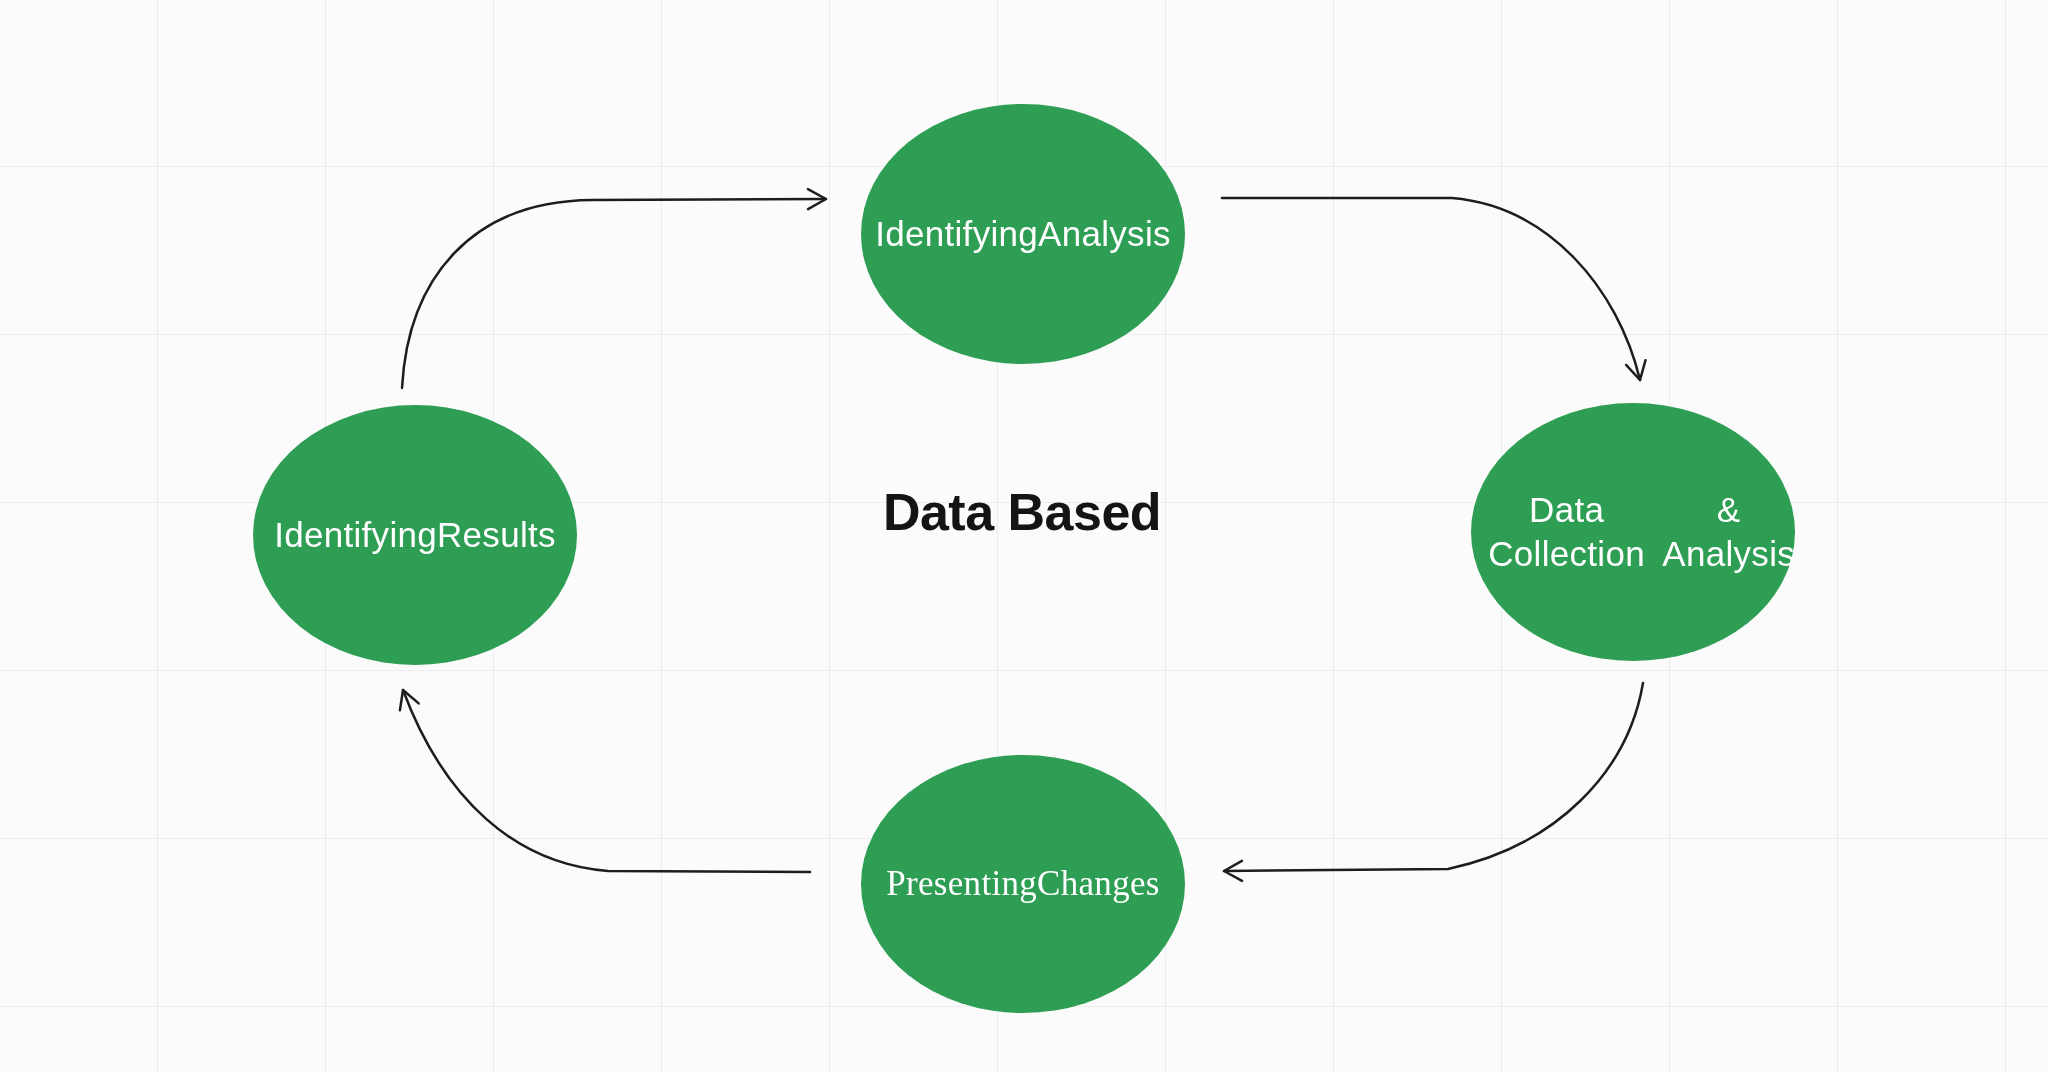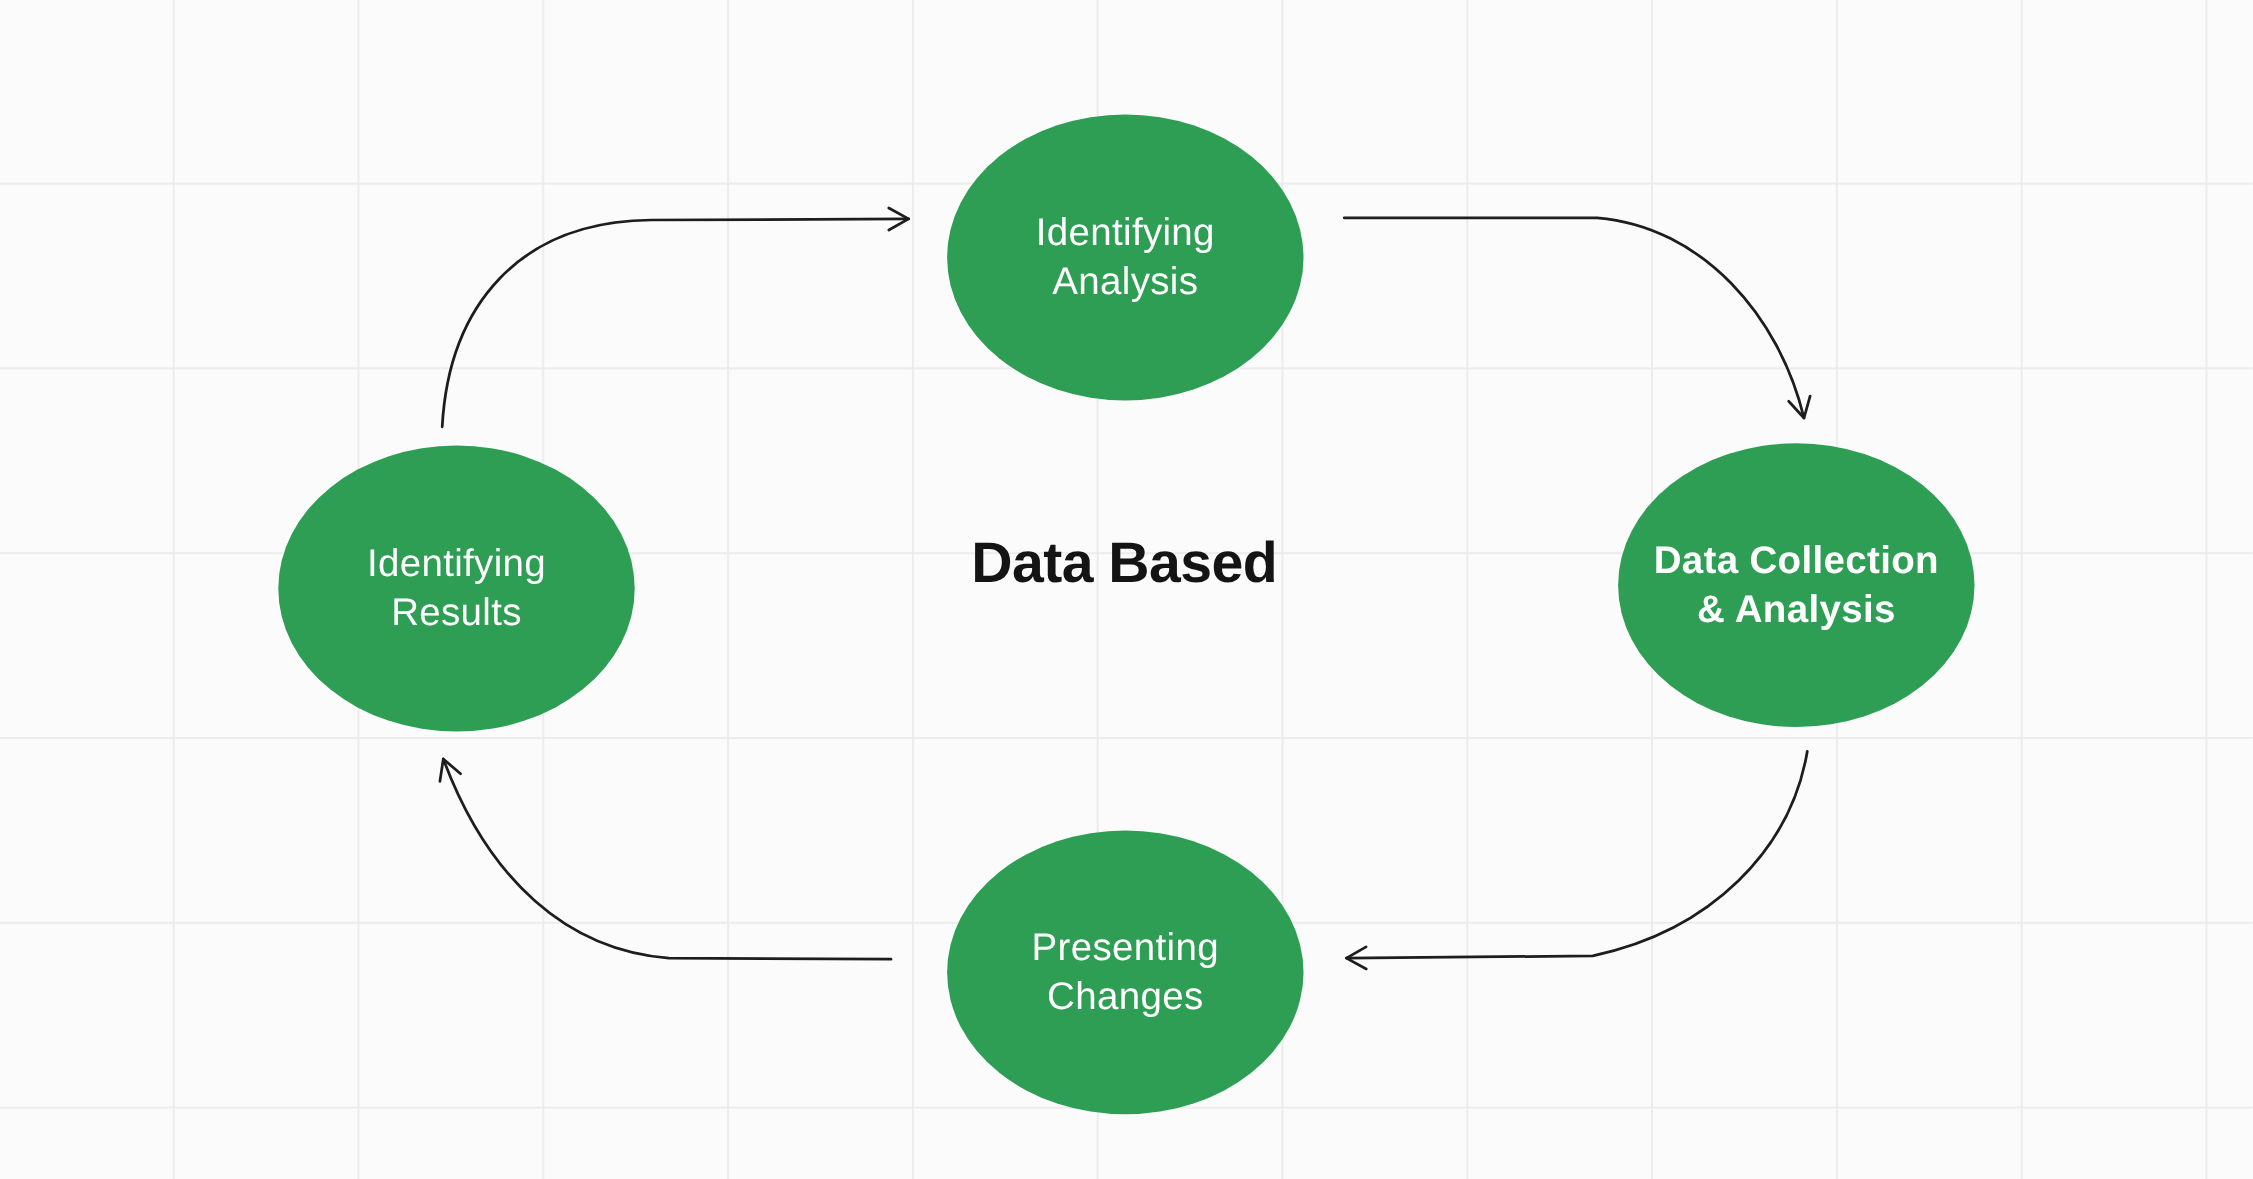--- a/index.html
+++ b/index.html
@@ -29,33 +29,33 @@
     fill: none;
     stroke: #1d1d1d;
     stroke-width: 2.5;
     stroke-linecap: round;
   }
   .node {
     position: absolute;
     background: #2e9e54;
     border-radius: 50%;
     display: flex;
-    flex-direction: column;
+    flex-direction: row;
     align-items: center;
     justify-content: center;
     text-align: center;
     color: #ffffff;
     font-size: 35px;
     font-weight: 500;
     line-height: 44px;
     letter-spacing: 0.3px;
   }
   .node--top    { left: 861px;  top: 104px; width: 324px; height: 260px; }
-  .node--right  { left: 1471px; top: 403px; width: 324px; height: 258px; font-weight: bold; }
-  .node--bottom { left: 861px;  top: 755px; width: 324px; height: 258px; }
+  .node--right  { left: 1471px; top: 403px; width: 324px; height: 258px; }
+  .node--bottom { left: 861px;  top: 755px; width: 324px; height: 258px; font-family: Liberation Serif, serif; }
   .node--left   { left: 253px;  top: 405px; width: 324px; height: 260px; }
   .title {
     position: absolute;
     left: 1022px;
     top: 468px;
     transform: translateX(-50%);
     text-align: center;
     color: #141414;
     font-size: 52px;
     font-weight: 700;

